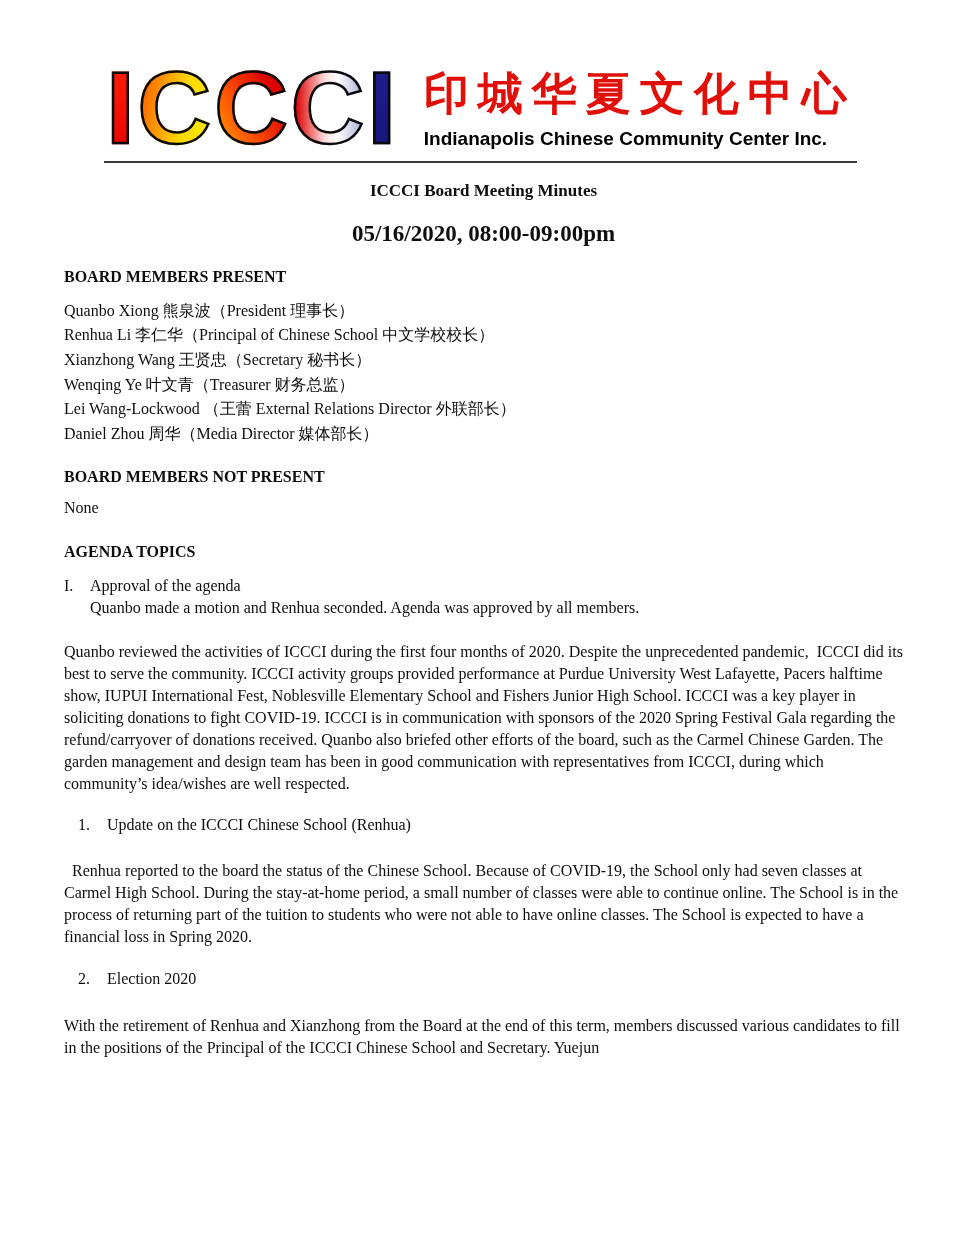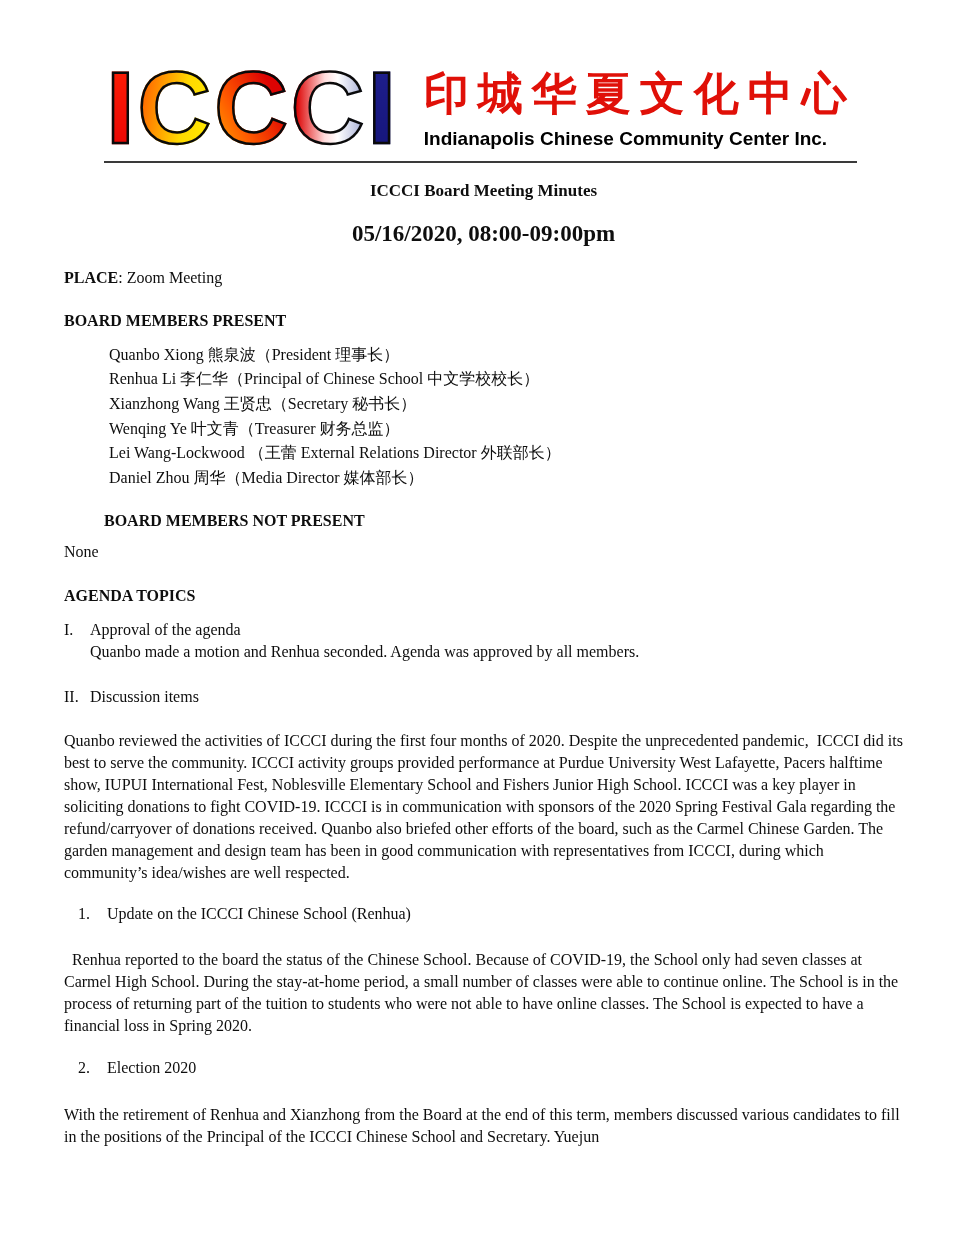--- a/index.html
+++ b/index.html
@@ -87,25 +87,25 @@
     font-size: 23px;
     font-weight: 700;
     line-height: 20px;
   }
 
   .place-line { margin-top: 24px; line-height: 20px; }
   .place-line .lbl { font-weight: 700; }
 
   .sec-heading { font-size: 16px; font-weight: 700; line-height: 20px; }
   .h-present     { margin-top: 23px; }
-  .h-not-present { margin-top: 21px; margin-left: 40px; }
+  .h-not-present { margin-top: 21px; }
   .h-agenda      { margin-top: 24px; }
 
   .members { margin-top: 12px; }
-  .member-line { line-height: 24.6px; white-space: pre-wrap; margin-left: 45px; }
+  .member-line { line-height: 24.6px; white-space: pre-wrap; }
 
   .none-line { margin-top: 11px; line-height: 20px; }
 
   .li { display: flex; line-height: 22px; }
   .li .num { flex: none; }
   .li.roman .num { width: 26px; }
   .li.dec { margin-left: 14px; }
   .li.dec .num { width: 29px; }
   .li-roman-1 { margin-top: 13px; }
   .li-roman-2 { margin-top: 23px; }
@@ -140,21 +140,20 @@
       </div>
     </div>
     <div class="logo-rule"></div>
   </header>
 
   <main class="content">
 
     <div class="doc-title">ICCCI Board Meeting Minutes</div>
     <div class="doc-datetime">05/16/2020, 08:00-09:00pm</div>
 
-    <p class="place-line"><span class="lbl">PLACE</span><span>: Zoom Meeting</span></p>
 
     <div class="sec-heading h-present">BOARD MEMBERS PRESENT</div>
 
     <div class="members">
       <div class="member-line">Quanbo Xiong 熊泉波（President 理事长）</div>
       <div class="member-line">Renhua Li 李仁华（Principal of Chinese School 中文学校校长）</div>
       <div class="member-line">Xianzhong Wang 王贤忠（Secretary 秘书长）</div>
       <div class="member-line">Wenqing Ye 叶文青（Treasurer 财务总监）</div>
       <div class="member-line">Lei Wang-Lockwood （王蕾 External Relations Director 外联部长）</div>
       <div class="member-line">Daniel Zhou 周华（Media Director 媒体部长）</div>
@@ -166,24 +165,20 @@
     <div class="sec-heading h-agenda">AGENDA TOPICS</div>
 
     <div class="li roman li-roman-1">
       <span class="num">I.</span>
       <div class="li-body">
         <div>Approval of the agenda</div>
         <div>Quanbo made a motion and Renhua seconded. Agenda was approved by all members.</div>
       </div>
     </div>
 
-    <div class="li roman li-roman-2">
-      <span class="num">II.</span>
-      <div class="li-body">Discussion items</div>
-    </div>
 
     <p class="para p-discussion">Quanbo reviewed the activities of ICCCI during the first four months of 2020. Despite the unprecedented pandemic,  ICCCI did its best to serve the community. ICCCI activity groups provided performance at Purdue University West Lafayette, Pacers halftime show, IUPUI International Fest, Noblesville Elementary School and Fishers Junior High School. ICCCI was a key player in soliciting donations to fight COVID-19. ICCCI is in communication with sponsors of the 2020 Spring Festival Gala regarding the refund/carryover of donations received. Quanbo also briefed other efforts of the board, such as the Carmel Chinese Garden. The garden management and design team has been in good communication with representatives from ICCCI, during which community’s idea/wishes are well respected.</p>
 
     <div class="li dec li-dec-1">
       <span class="num">1.</span>
       <div class="li-body">Update on the ICCCI Chinese School (Renhua)</div>
     </div>
     <p class="para p-school">  Renhua reported to the board the status of the Chinese School. Because of COVID-19, the School only had seven classes at Carmel High School. During the stay-at-home period, a small number of classes were able to continue online. The School is in the process of returning part of the tuition to students who were not able to have online classes. The School is expected to have a financial loss in Spring 2020.</p>
 
     <div class="li dec li-dec-2">

